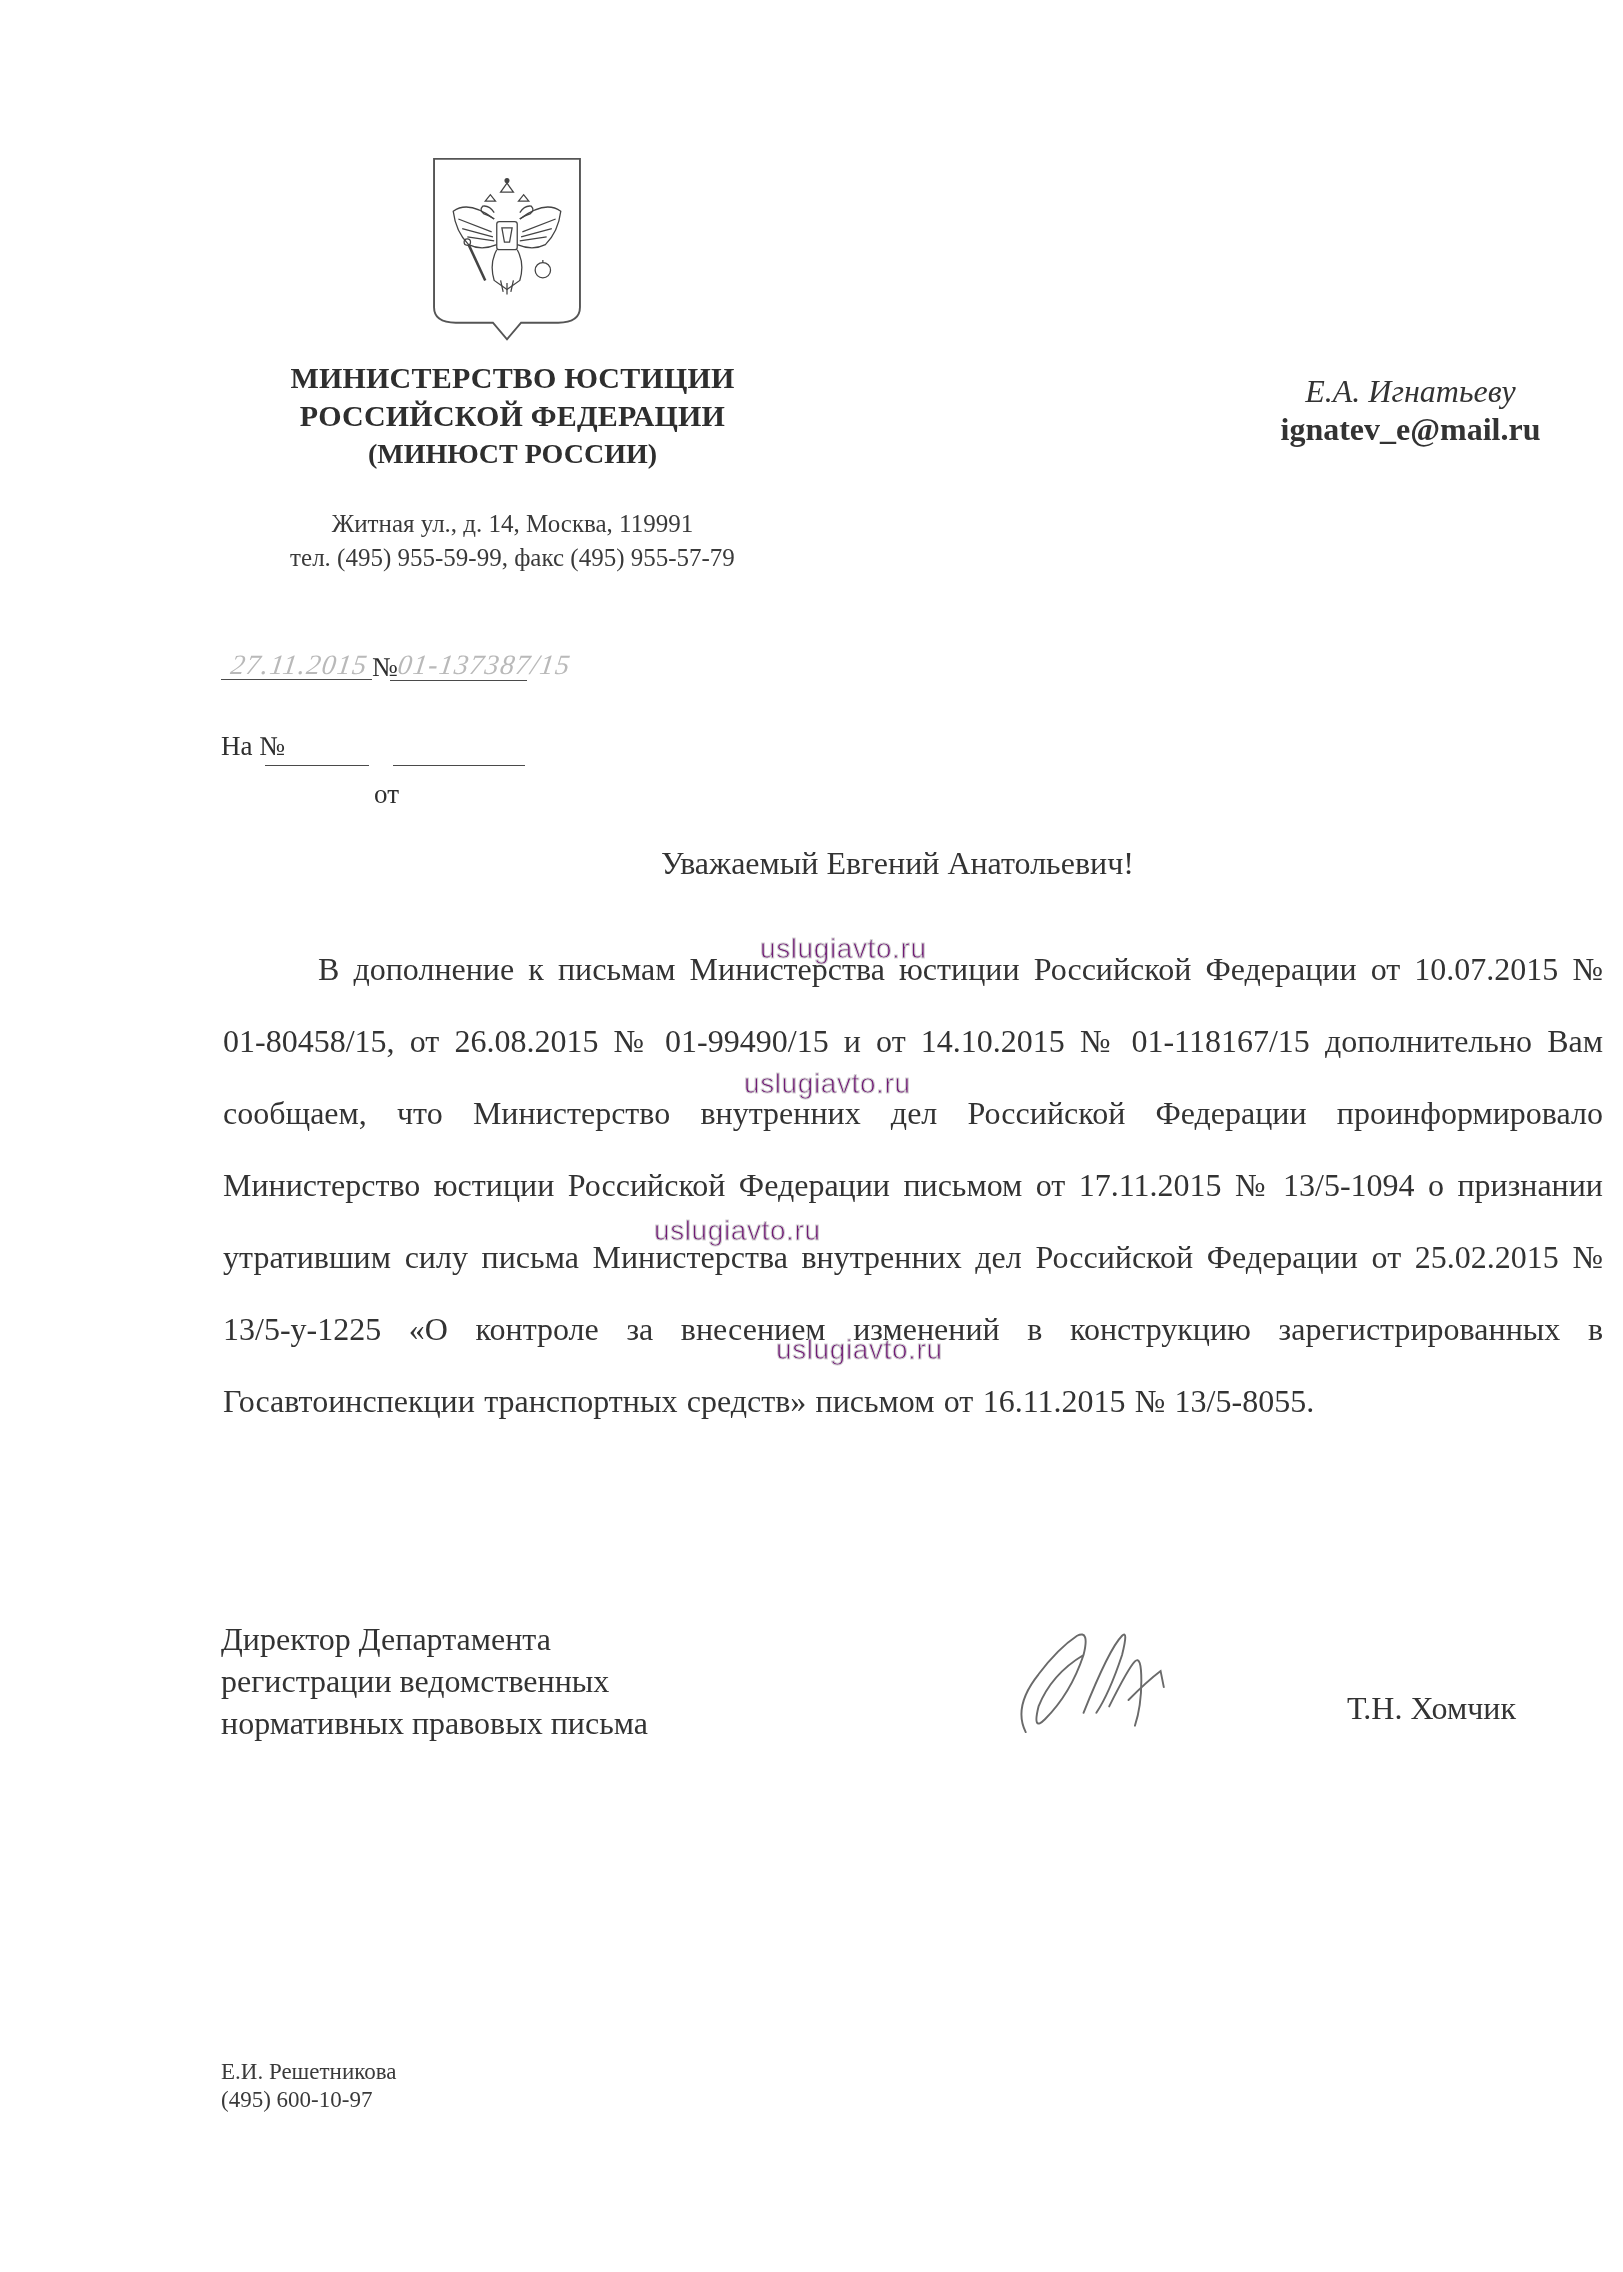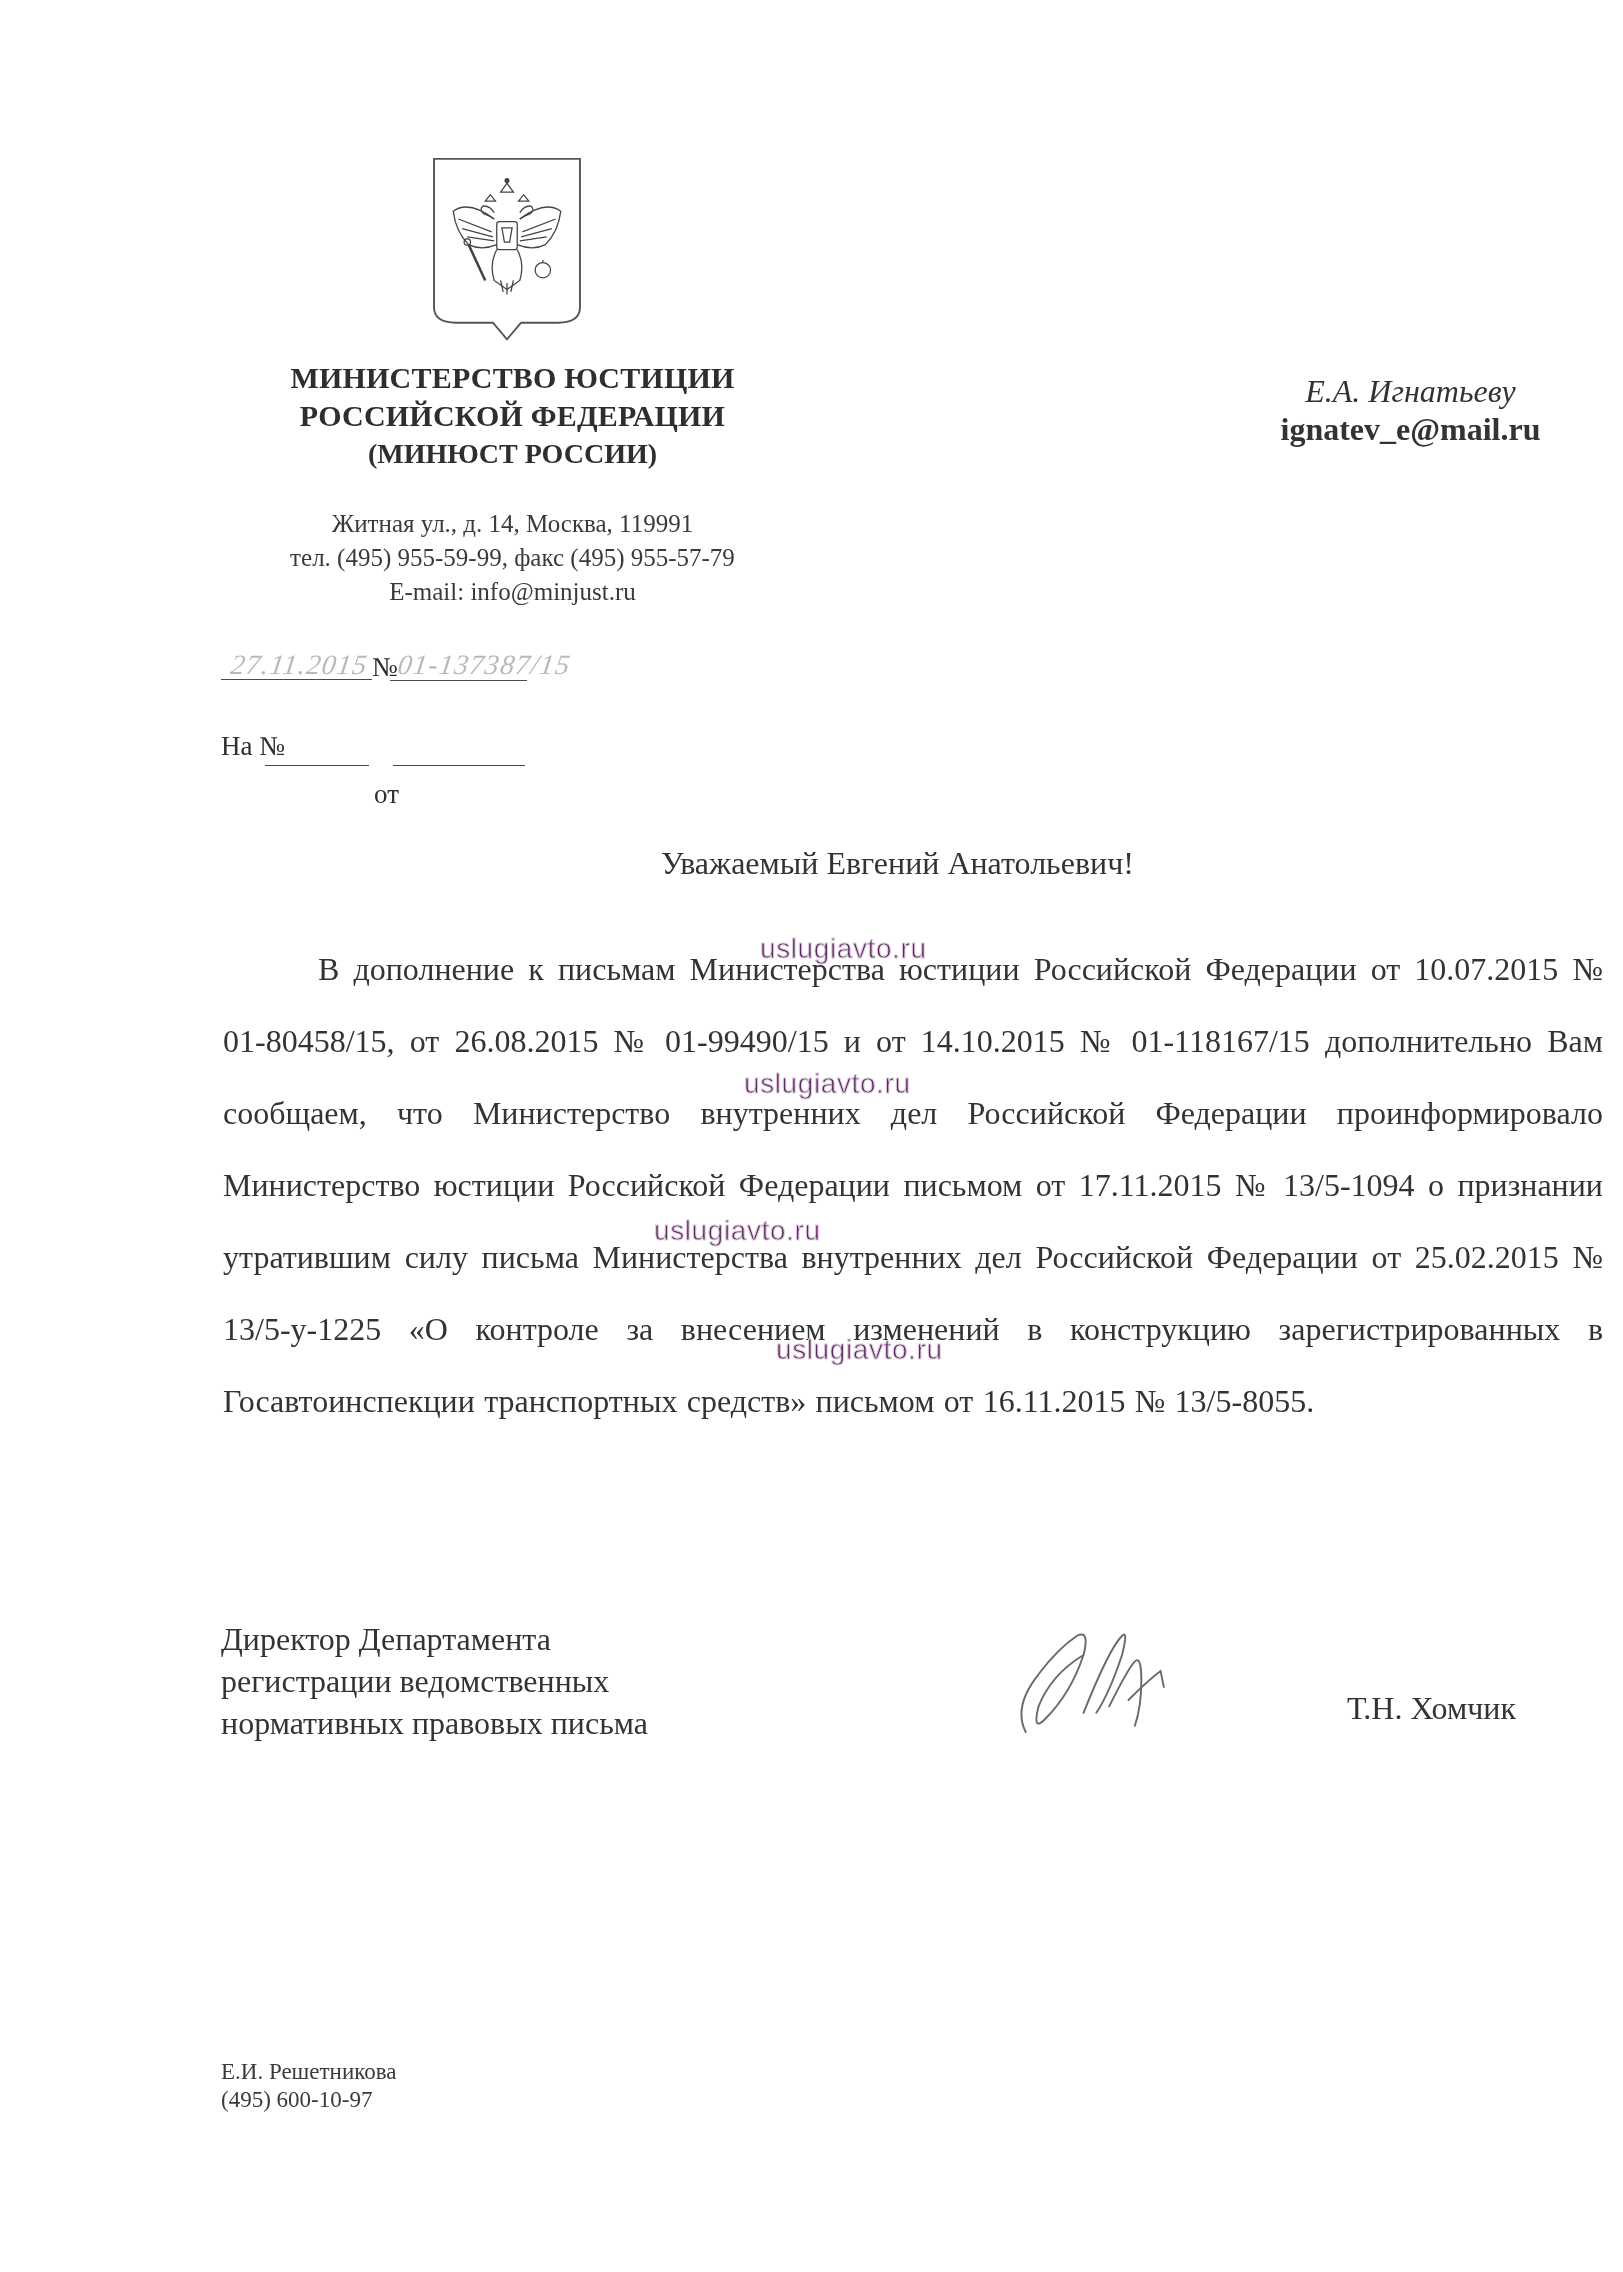--- a/index.html
+++ b/index.html
@@ -102,21 +102,20 @@
 
 <div class="abs ministry-block">
   <div class="ministry-name">МИНИСТЕРСТВО ЮСТИЦИИ</div>
   <div class="ministry-name">РОССИЙСКОЙ ФЕДЕРАЦИИ</div>
   <div class="ministry-short">(МИНЮСТ РОССИИ)</div>
 </div>
 
 <div class="abs address-block">
   <div>Житная ул., д. 14, Москва, 119991</div>
   <div>тел. (495) 955-59-99, факс (495) 955-57-79</div>
-  <div>E-mail: info@minjust.ru</div>
 </div>
 
 <div class="abs reg-row">
   <span class="reg-date-hand">27.11.2015</span>
   <span class="reg-date-line"></span>
   <span class="reg-no-label">№</span>
   <span class="reg-no-hand">01-137387/15</span>
   <span class="reg-no-line"></span>
 </div>
 

